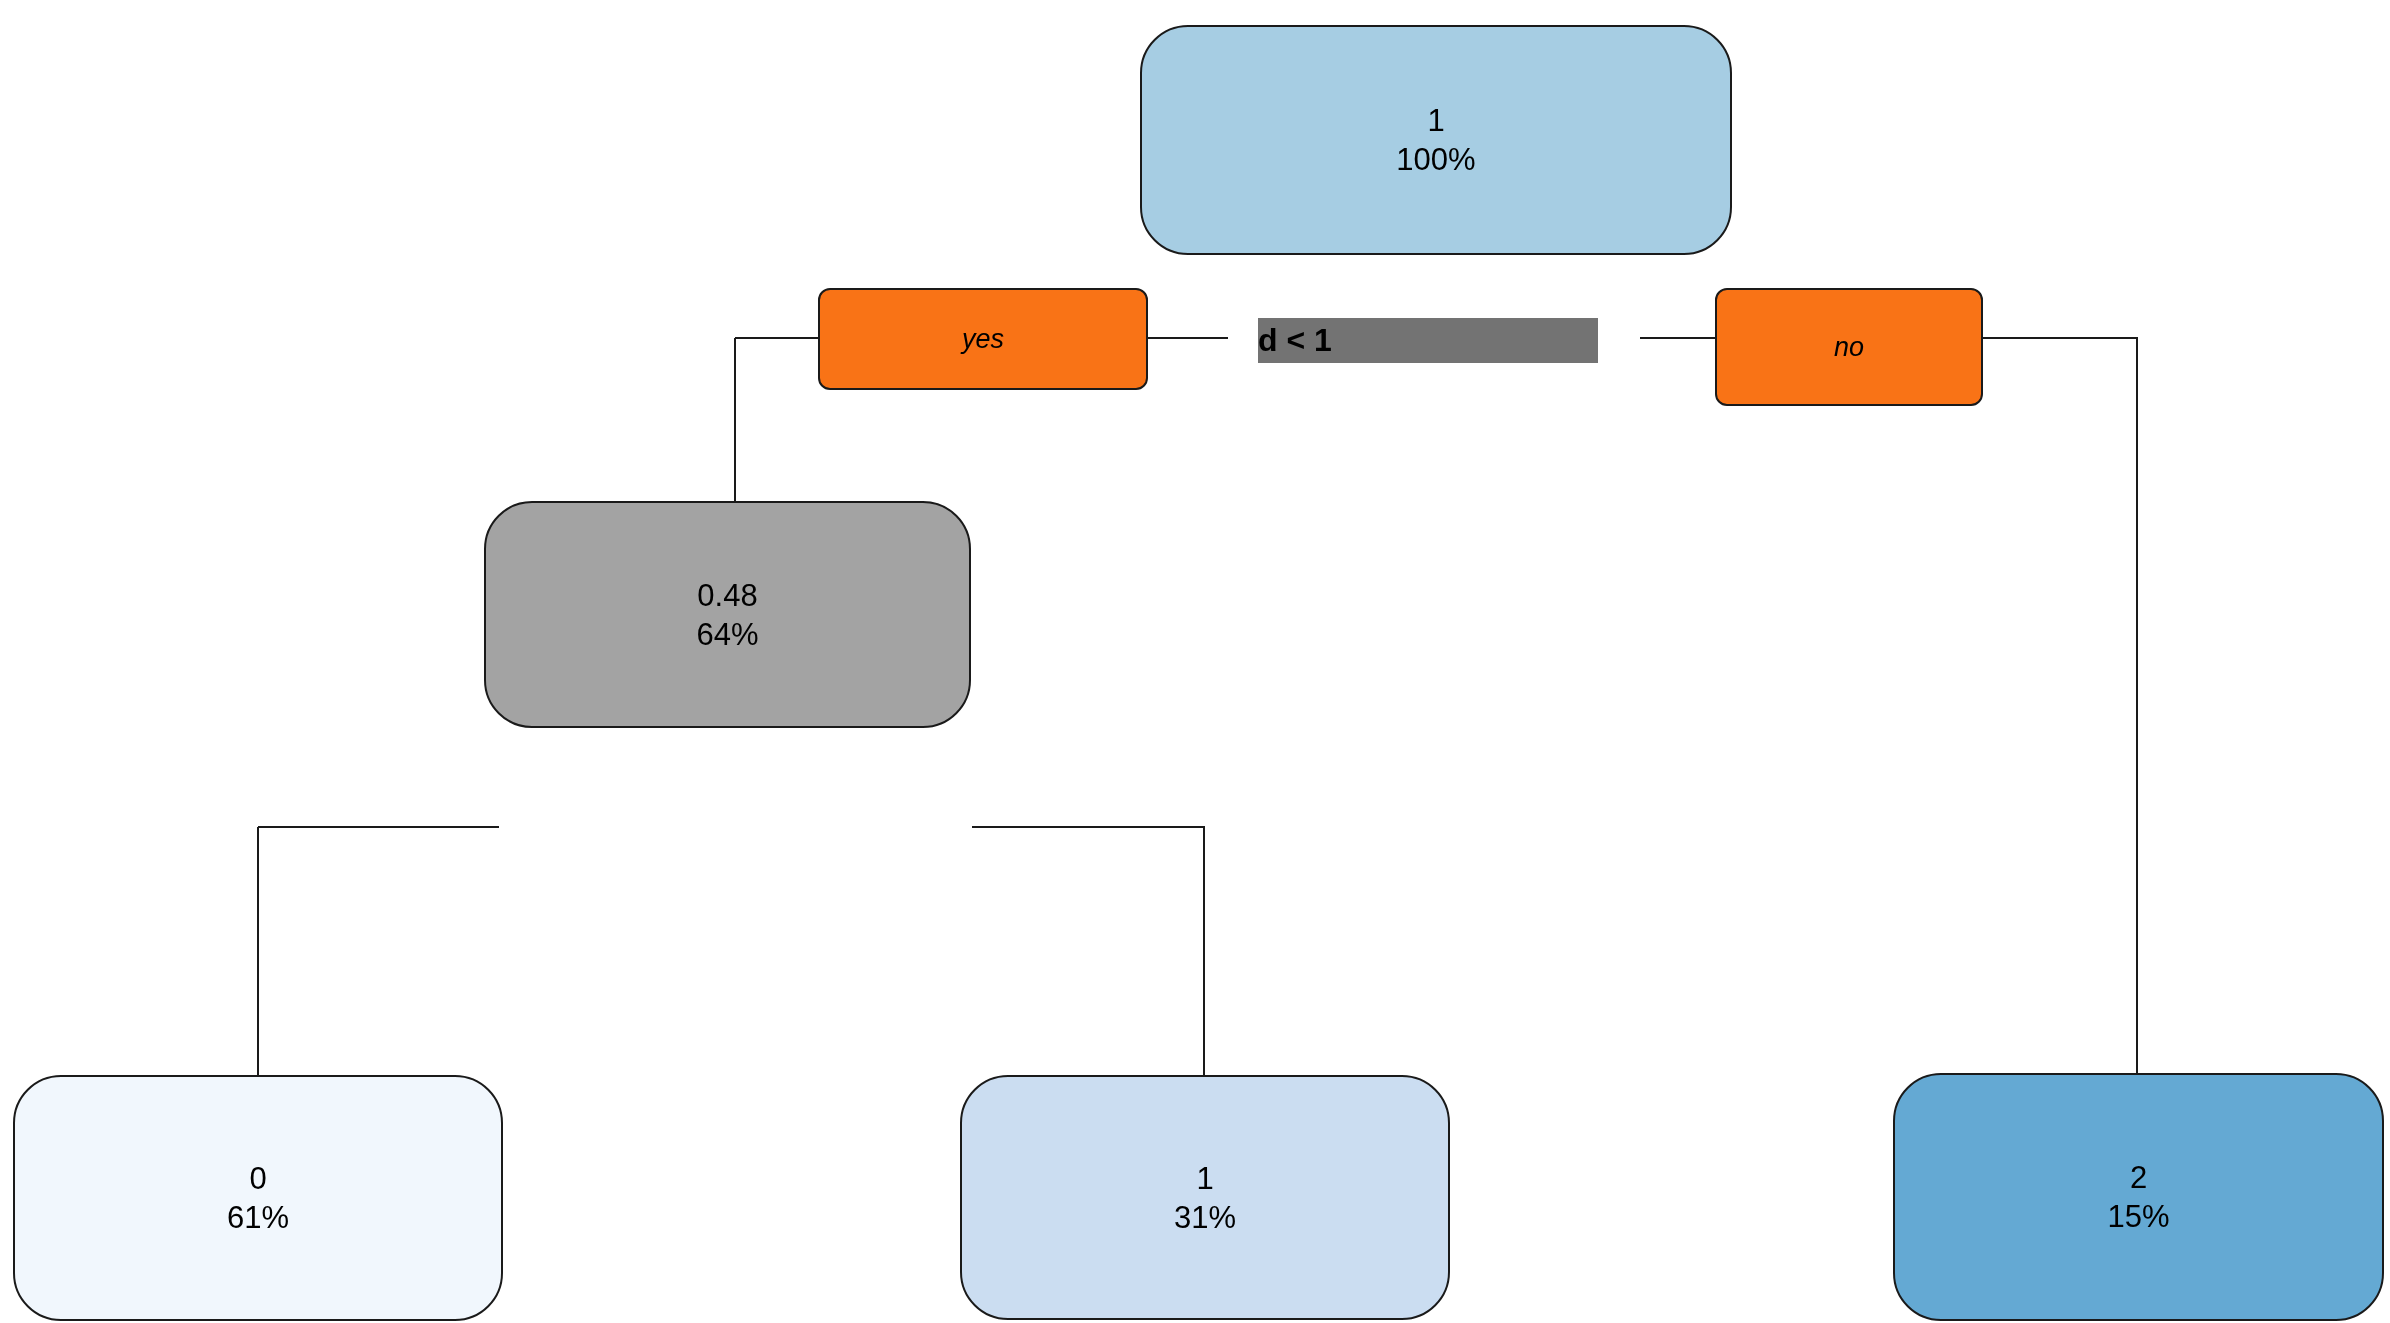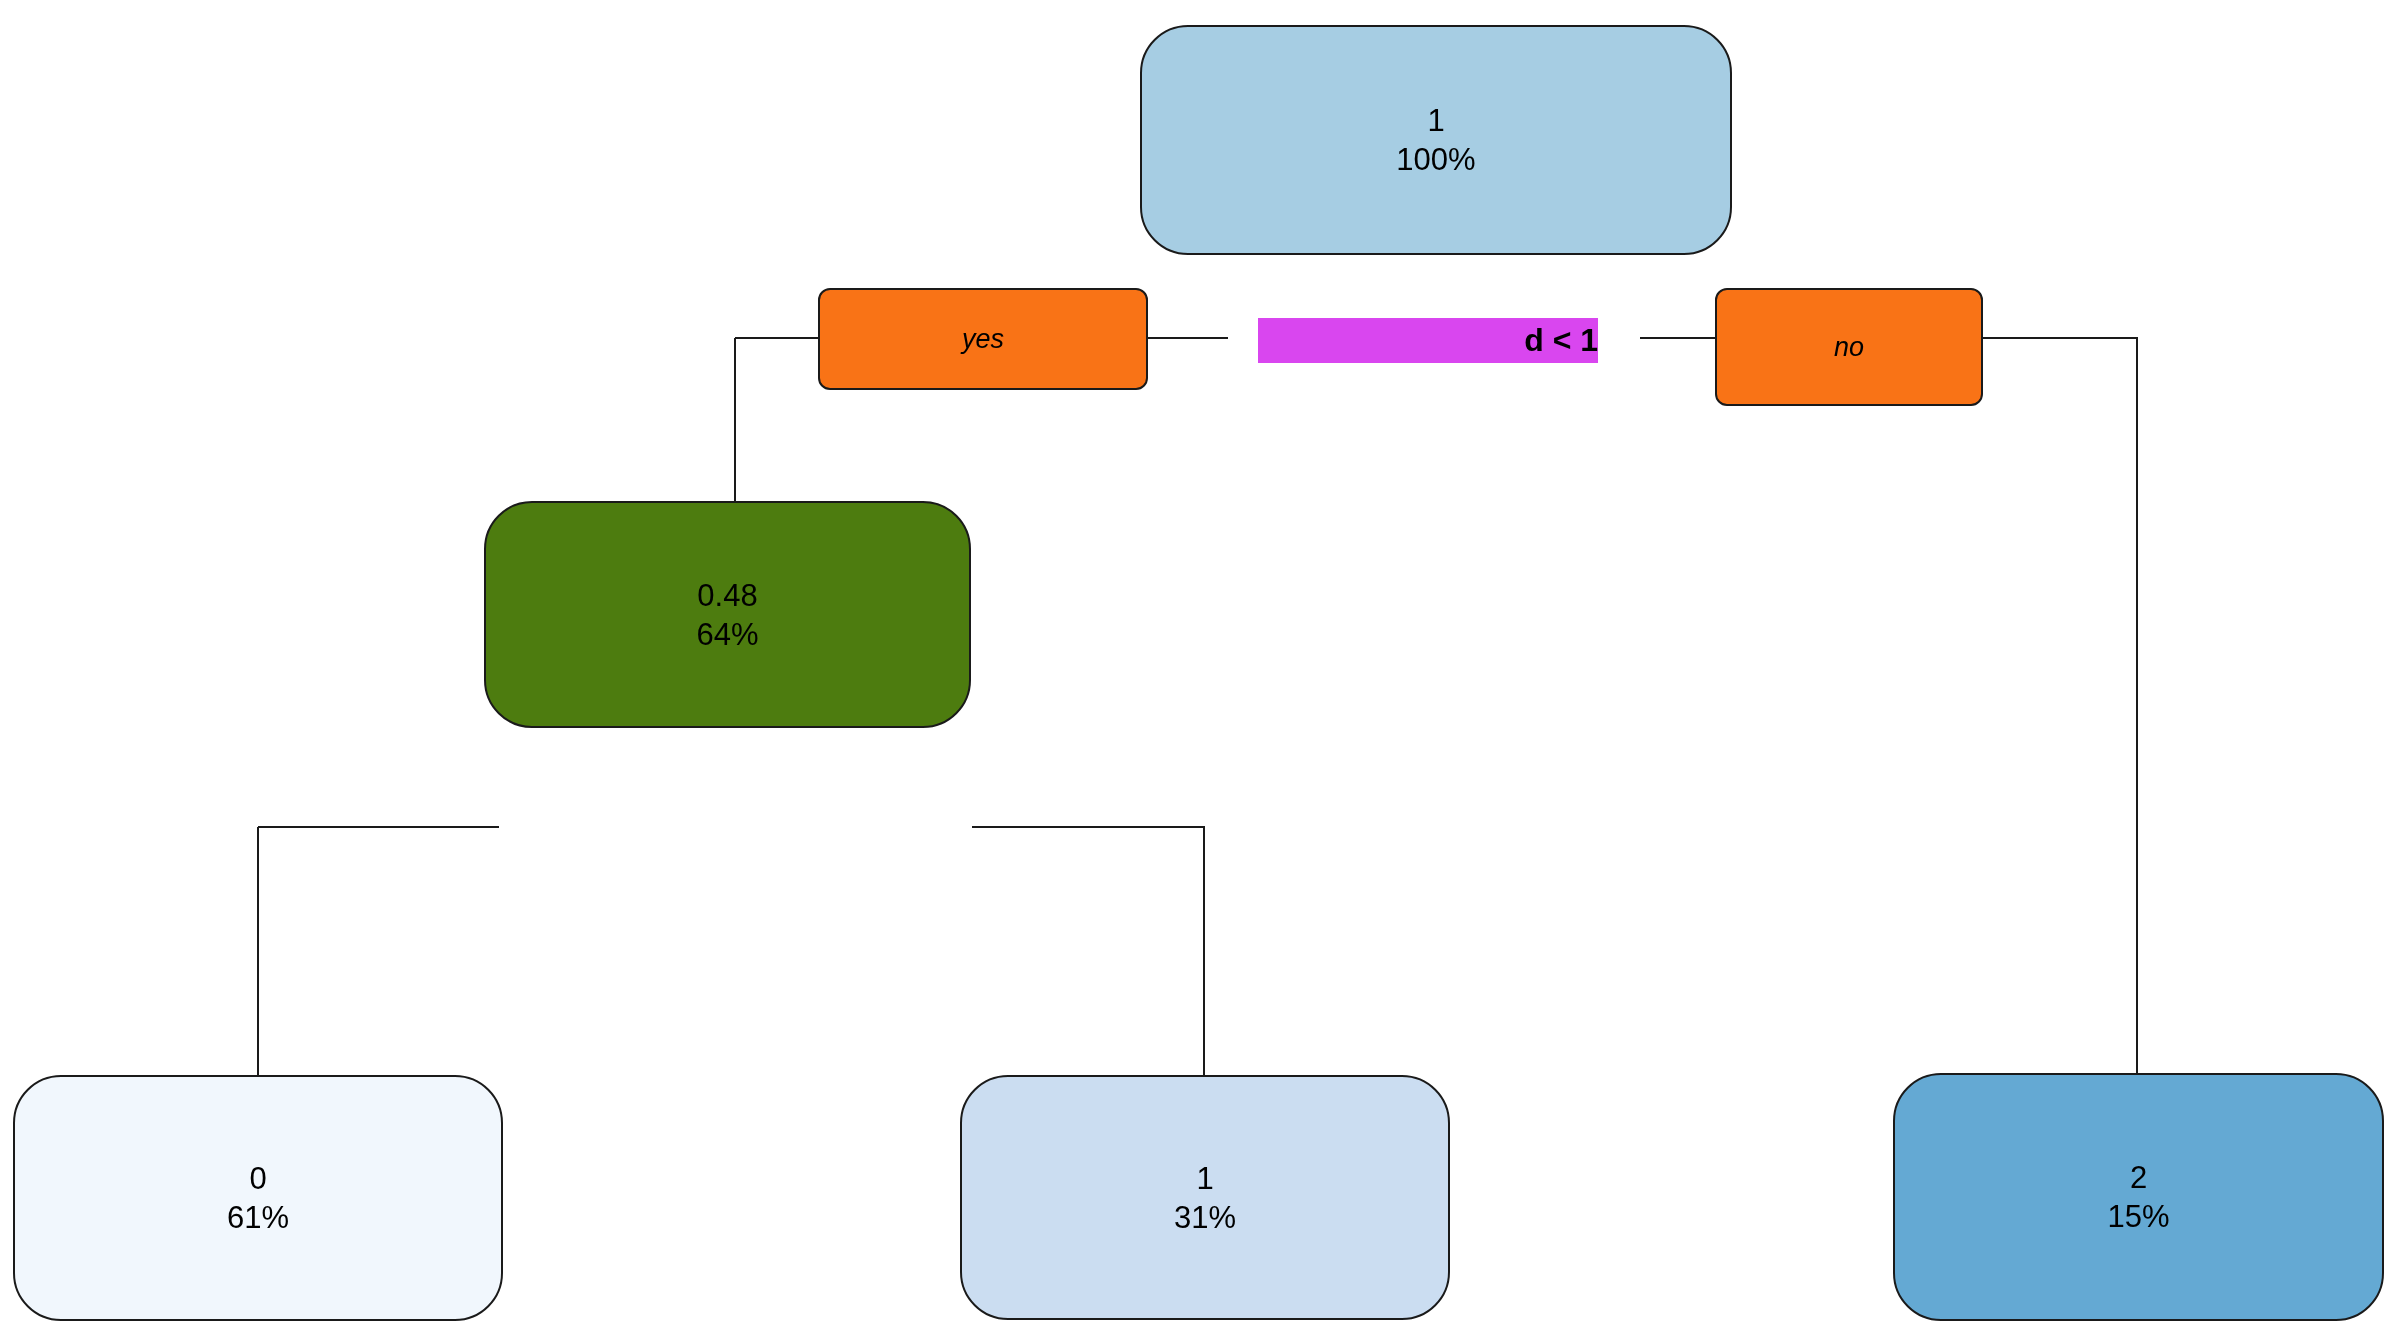--- a/index.html
+++ b/index.html
@@ -57,25 +57,25 @@
     font-size: 27px;
     color: #000000;
     box-sizing: border-box;
   }
   .box-yes { left: 818px;  top: 288px; width: 330px; height: 102px; }
   .box-no  { left: 1715px; top: 288px; width: 268px; height: 118px; }
 
   
   .split-label {
     position: absolute;
-    background: #d946ef;
+    background: #737373;
     font-weight: bold;
     font-size: 32px;
     color: #000000;
-    text-align: right;
+    text-align: left;
     padding: 4px 0;
   }
   .split-1 { left: 1258px; top: 318px; width: 340px; }
   .split-2 { left: 560px;  top: 806px; width: 340px; }
 </style>
 </head>
 <body>
 
 <div class="canvas">
 
@@ -99,21 +99,21 @@
   </div>
 
   <div class="branch-box box-yes">
     <span>yes</span>
   </div>
   <div class="split-label split-1">d &lt; 1</div>
   <div class="branch-box box-no">
     <span>no</span>
   </div>
 
-  <div class="node node-int" style="background: #4d7c0f;">
+  <div class="node node-int" style="background: #a3a3a3;">
     <div>0.48</div>
     <div>64%</div>
   </div>
 
 
   <div class="node node-leaf0" style="background: rgb(241, 247, 253);">
     <div>0</div>
     <div>61%</div>
   </div>
 

